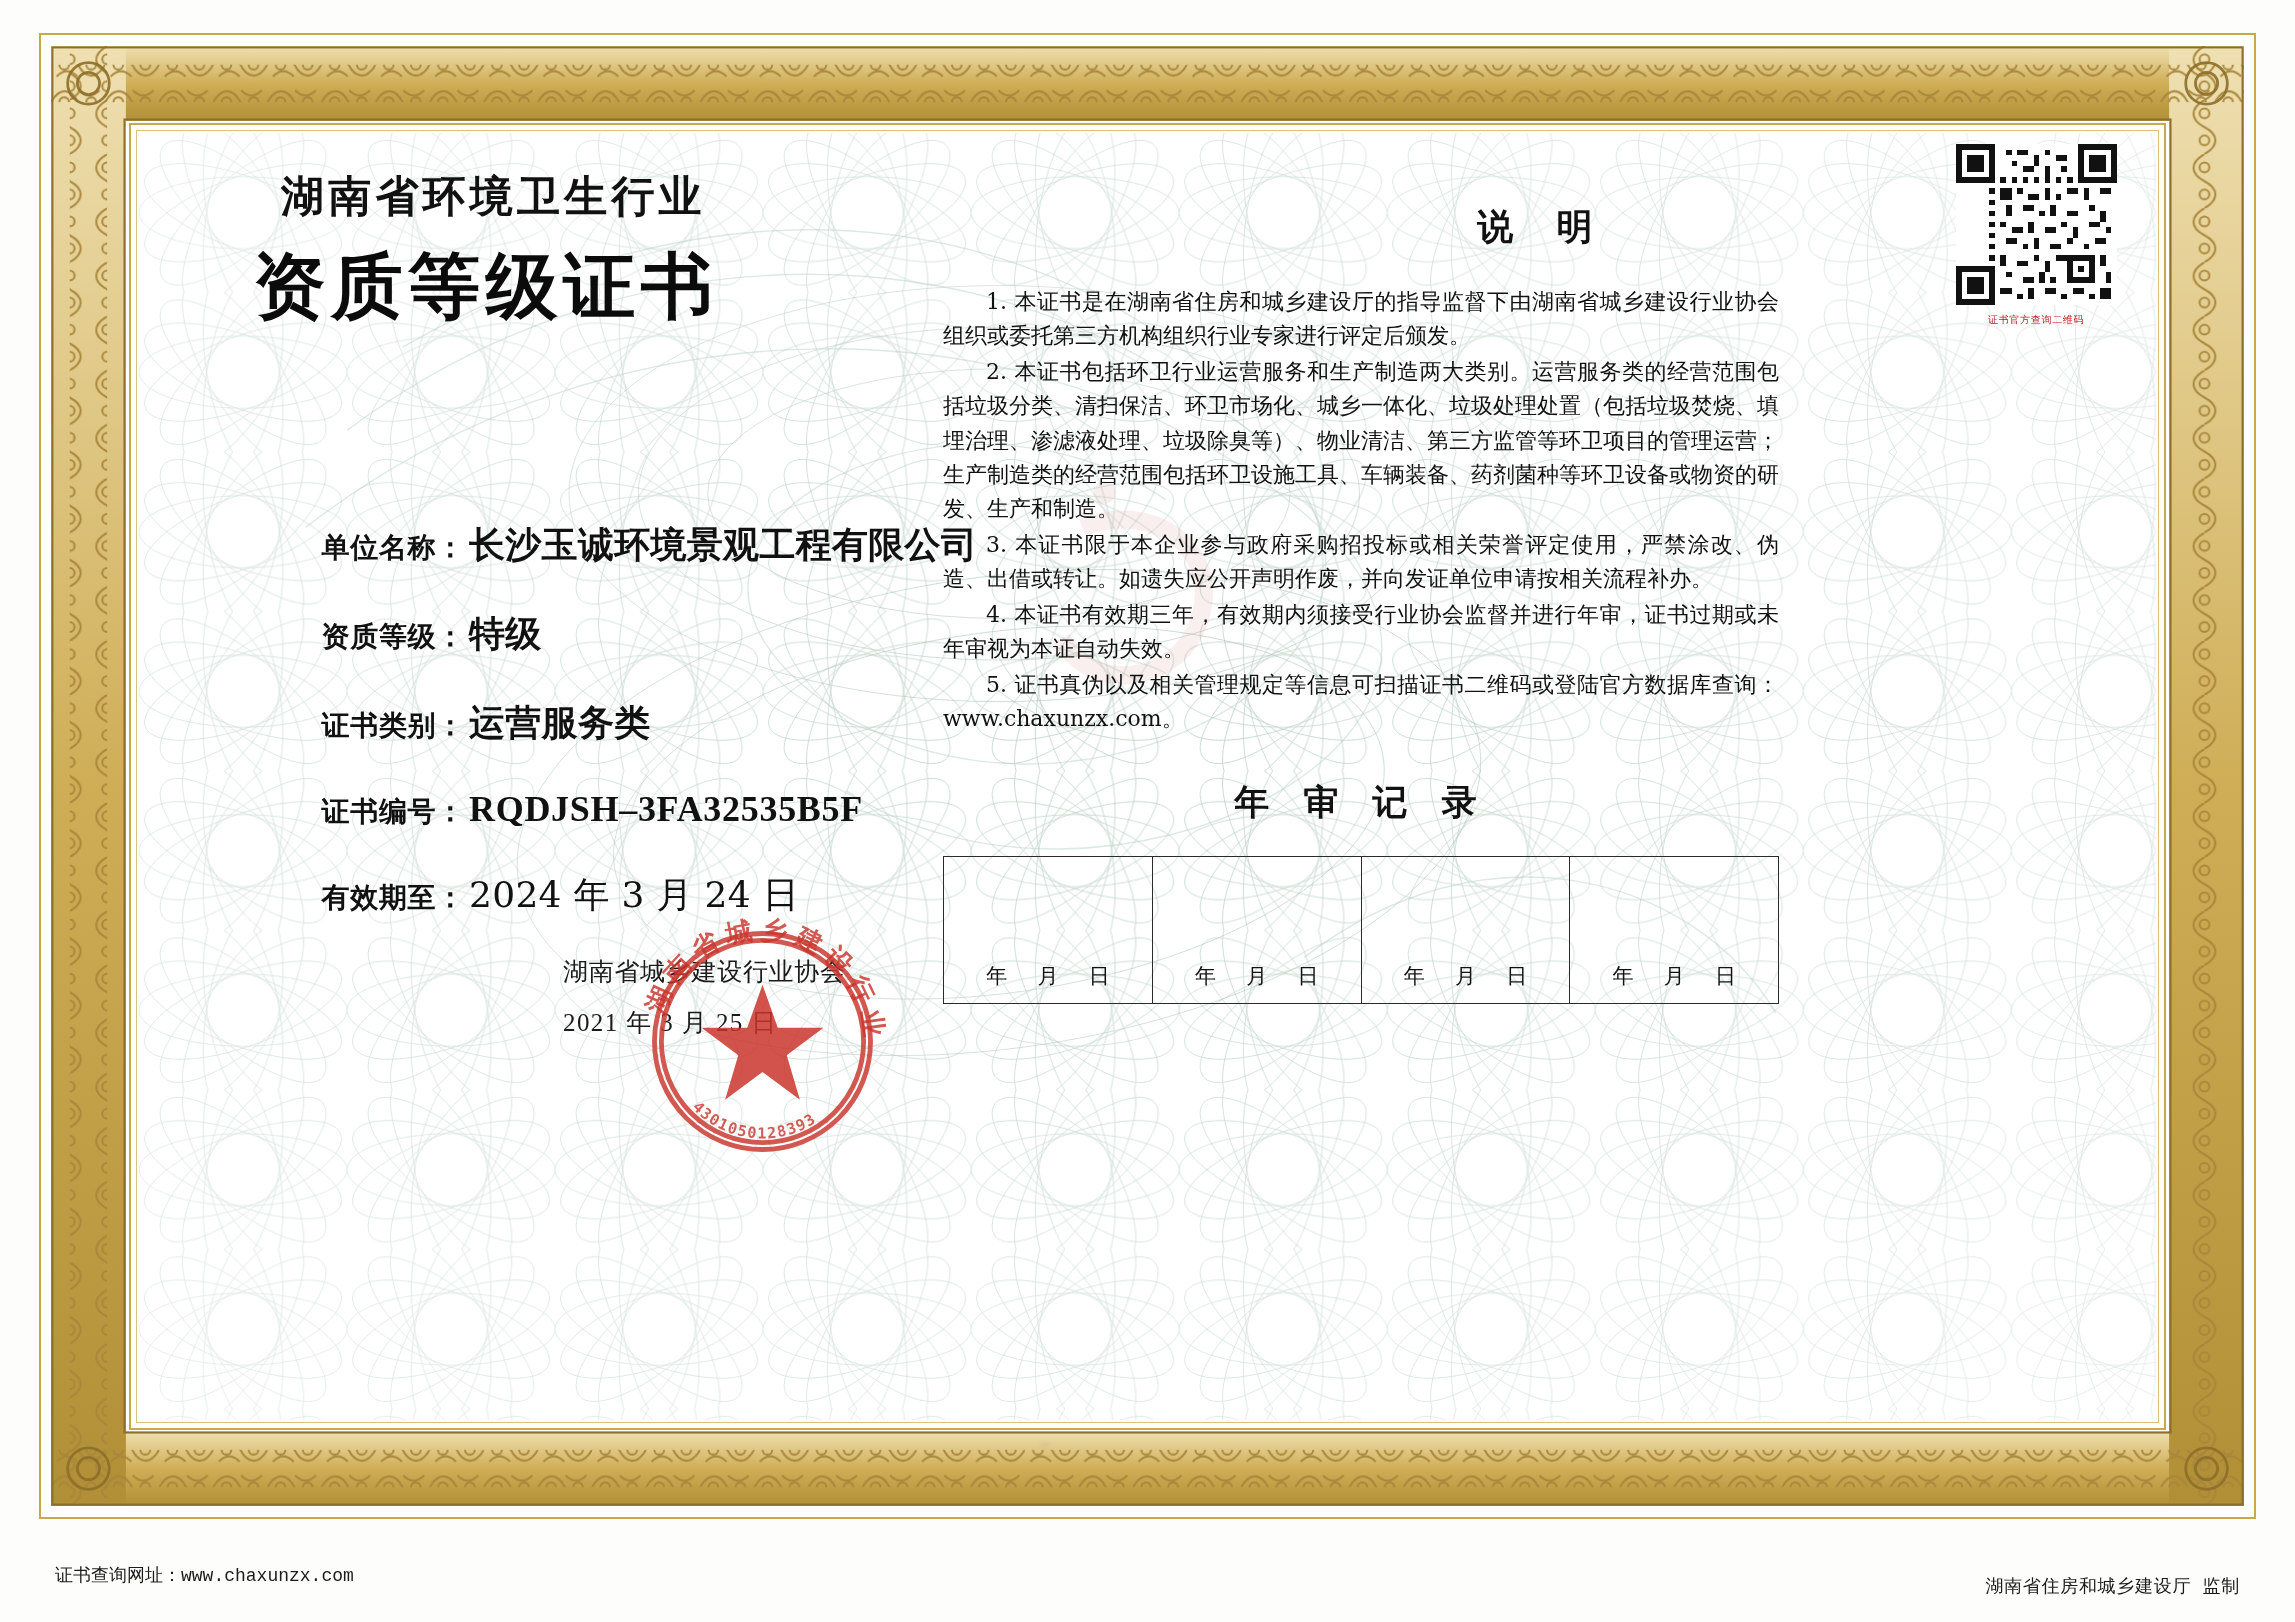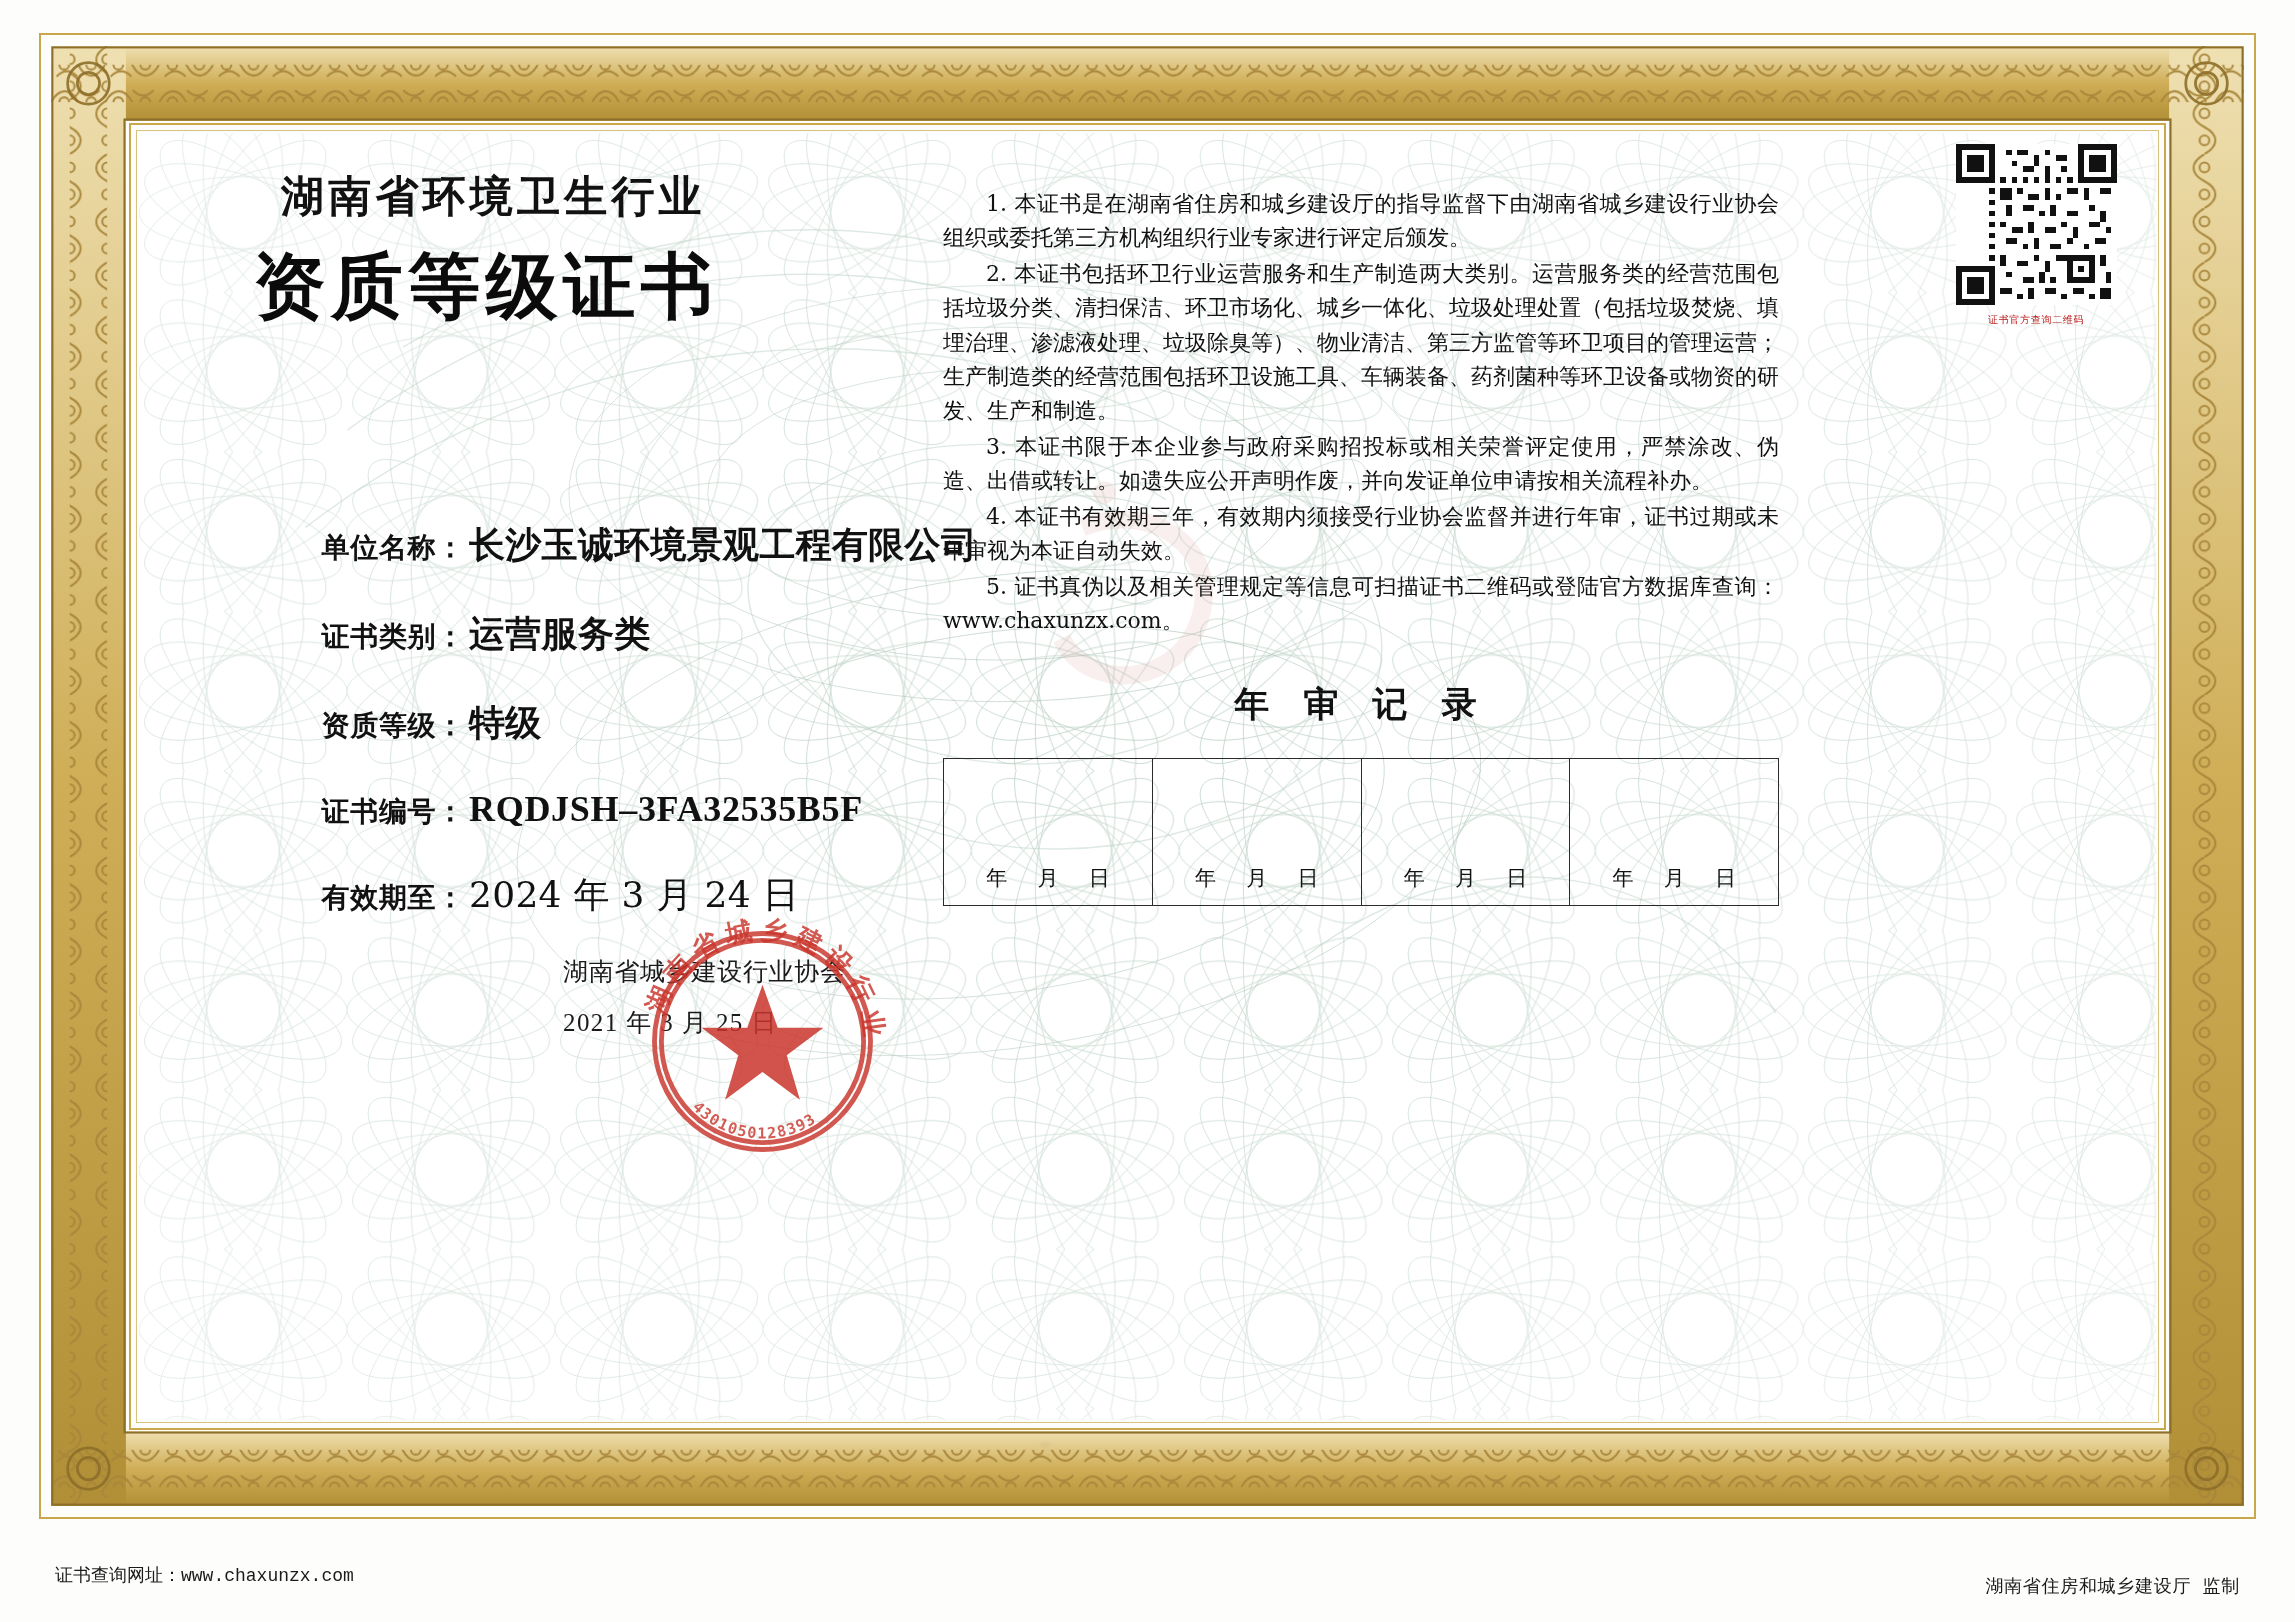--- a/index.html
+++ b/index.html
@@ -445,26 +445,26 @@
       <div class="title-line1">湖南省环境卫生行业</div>
       <div class="title-line2">资质等级证书</div>
     </div>
 
     <div class="fields">
       <div class="field-row">
         <div class="field-label"><span>单位名称</span><span class="field-colon">：</span></div>
         <div class="field-value">长沙玉诚环境景观工程有限公司</div>
       </div>
       <div class="field-row">
+        <div class="field-label"><span>资质等级</span><span class="field-colon">：</span></div>
+        <div class="field-value">特级</div>
+      </div>
+      <div class="field-row">
         <div class="field-label"><span>证书类别</span><span class="field-colon">：</span></div>
         <div class="field-value">运营服务类</div>
-      </div>
-      <div class="field-row">
-        <div class="field-label"><span>资质等级</span><span class="field-colon">：</span></div>
-        <div class="field-value">特级</div>
       </div>
       <div class="field-row">
         <div class="field-label"><span>证书编号</span><span class="field-colon">：</span></div>
         <div class="field-value mono">RQDJSH–3FA32535B5F</div>
       </div>
       <div class="field-row expiry">
         <div class="field-label"><span>有效期至</span><span class="field-colon">：</span></div>
         <div class="field-value">2024 年 3 月 24 日</div>
       </div>
     </div>
@@ -600,20 +600,21 @@
               <rect x="19" y="27" width="1" height="1"></rect>
                 <rect x="21" y="26" width="2" height="1"></rect>
               <rect x="24" y="27" width="1" height="1"></rect>
                 <rect x="26" y="26" width="2" height="2"></rect>
             </g>
           </svg>
         </div>
         <div class="qr-caption">证书官方查询二维码</div>
       </div>
 
+      <div class="notice-title">说 明</div>
 
       <div class="notice-body">
         <p>1. 本证书是在湖南省住房和城乡建设厅的指导监督下由湖南省城乡建设行业协会组织或委托第三方机构组织行业专家进行评定后颁发。</p>
         <p>2. 本证书包括环卫行业运营服务和生产制造两大类别。运营服务类的经营范围包括垃圾分类、清扫保洁、环卫市场化、城乡一体化、垃圾处理处置（包括垃圾焚烧、填埋治理、渗滤液处理、垃圾除臭等）、物业清洁、第三方监管等环卫项目的管理运营；生产制造类的经营范围包括环卫设施工具、车辆装备、药剂菌种等环卫设备或物资的研发、生产和制造。</p>
         <p>3. 本证书限于本企业参与政府采购招投标或相关荣誉评定使用，严禁涂改、伪造、出借或转让。如遗失应公开声明作废，并向发证单位申请按相关流程补办。</p>
         <p>4. 本证书有效期三年，有效期内须接受行业协会监督并进行年审，证书过期或未年审视为本证自动失效。</p>
         <p>5. 证书真伪以及相关管理规定等信息可扫描证书二维码或登陆官方数据库查询：www.chaxunzx.com。</p>
       </div>
 
       <div class="annual-title">年 审 记 录</div>

